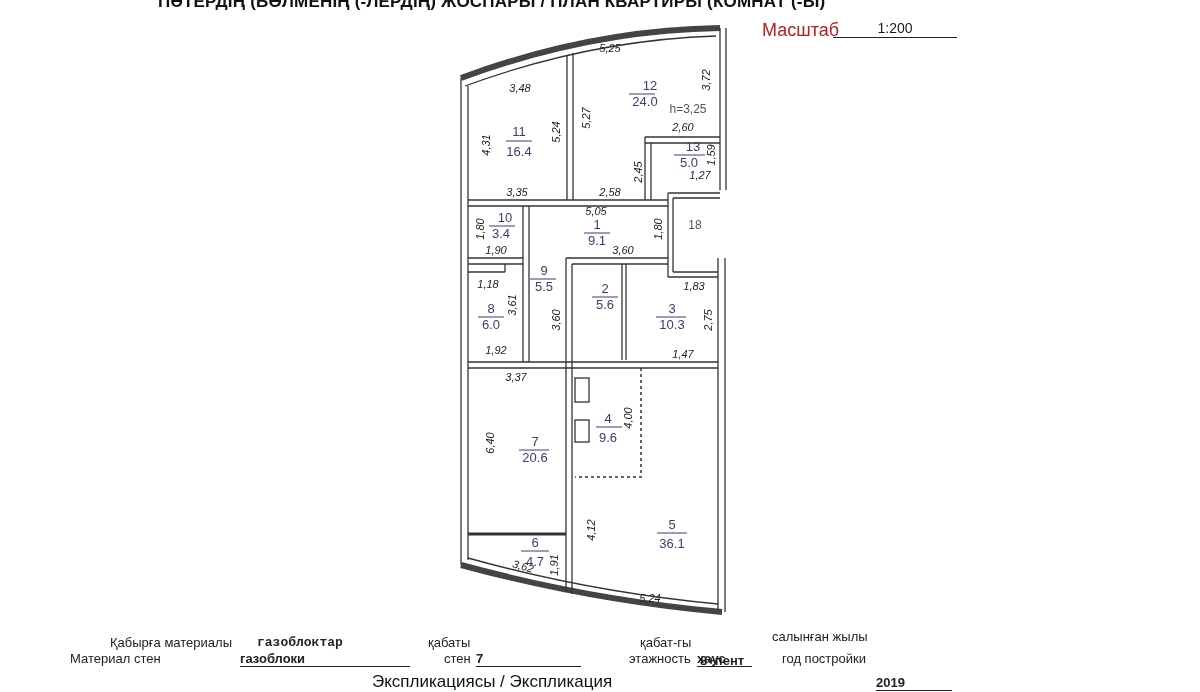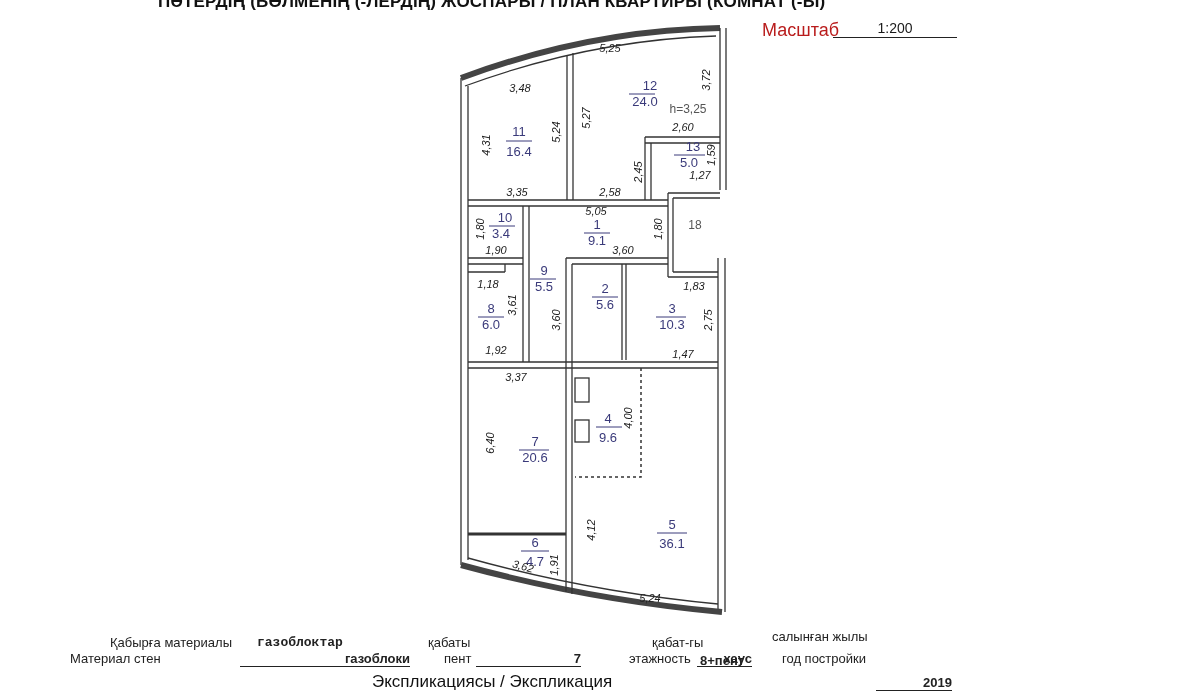--- a/index.html
+++ b/index.html
@@ -3,21 +3,21 @@
 <meta charset="utf-8">
 <style>
   html, body { margin:0; padding:0; background:#ffffff; }
   body { width:1200px; height:692px; position:relative; overflow:hidden; font-family:"Liberation Sans", sans-serif; color:#1a1a1a; }
   .title { position:absolute; left:158px; top:-8px; font-size:17px; font-weight:bold; letter-spacing:0.2px; white-space:nowrap; color:#111; }
   .scale-label { position:absolute; left:762px; top:20px; font-size:18px; color:#b91c1c; }
   .scale-value { position:absolute; left:833px; top:20px; width:124px; text-align:center; font-size:14px; border-bottom:1.5px solid #222; padding-bottom:1px; }
   svg.plan { position:absolute; left:0; top:0; }
   .info { position:absolute; font-size:13px; color:#222; white-space:nowrap; }
   .bold { font-weight:bold; }
-  .uline { border-bottom:1.5px solid #222; text-align:right; }
+  .uline { border-bottom:1.5px solid #222; text-align:left; }
   .footer-title { position:absolute; left:372px; top:672px; font-size:17px; font-weight:normal; color:#111; }
   .dim { font-family:"Liberation Sans", sans-serif; font-size:11px; font-style:italic; fill:#222; }
   .rnum { font-family:"Liberation Sans", sans-serif; font-size:13px; fill:#3a3a7a; }
   .rlabel { font-family:"Liberation Sans", sans-serif; font-size:12px; fill:#555; }
 </style>
 </head>
 <body>
 
 <div class="title">ПӘТЕРДІҢ (БӨЛМЕНІҢ (-ЛЕРДІҢ) ЖОСПАРЫ / ПЛАН КВАРТИРЫ (КОМНАТ (-Ы)</div>
 <div class="scale-label">Масштаб</div>
@@ -174,24 +174,24 @@
     <text class="dim" x="650" y="602">5,24</text>
   </g>
 </svg>
 
 <div class="info" style="left:70px;top:635px;margin-left:40px;">Қабырға материалы</div>
 <div class="info" style="left:70px;top:651px;">Материал стен</div>
 <div class="info bold" style="left:257px;top:635px;width:170px;text-align:left;font-family:Liberation Mono, monospace;">газоблоктар</div>
 <div class="info bold uline" style="left:240px;top:651px;width:170px;">газоблоки</div>
 
 <div class="info" style="left:428px;top:635px;">қабаты</div>
-<div class="info" style="left:444px;top:651px;">пент</div>
+<div class="info" style="left:444px;top:651px;">стен</div>
 <div class="info bold uline" style="left:476px;top:651px;width:105px;">7</div>
 
-<div class="info" style="left:640px;top:635px;margin-left:12px;">қабат-гы</div>
+<div class="info" style="left:640px;top:635px;">қабат-гы</div>
 <div class="info bold" style="left:700px;top:633px;margin-top:20px;">8+пент</div>
 <div class="info" style="left:629px;top:651px;">этажность</div>
 <div class="info bold uline" style="left:697px;top:651px;width:55px;">хаус</div>
 
 <div class="info" style="left:772px;top:629px;">салынған жылы</div>
 <div class="info" style="left:782px;top:651px;">год постройки</div>
 <div class="info bold uline" style="left:876px;top:651px;width:76px;margin-top:24px;">2019</div>
 
 <div class="footer-title">Экспликациясы / Экспликация</div>
 

